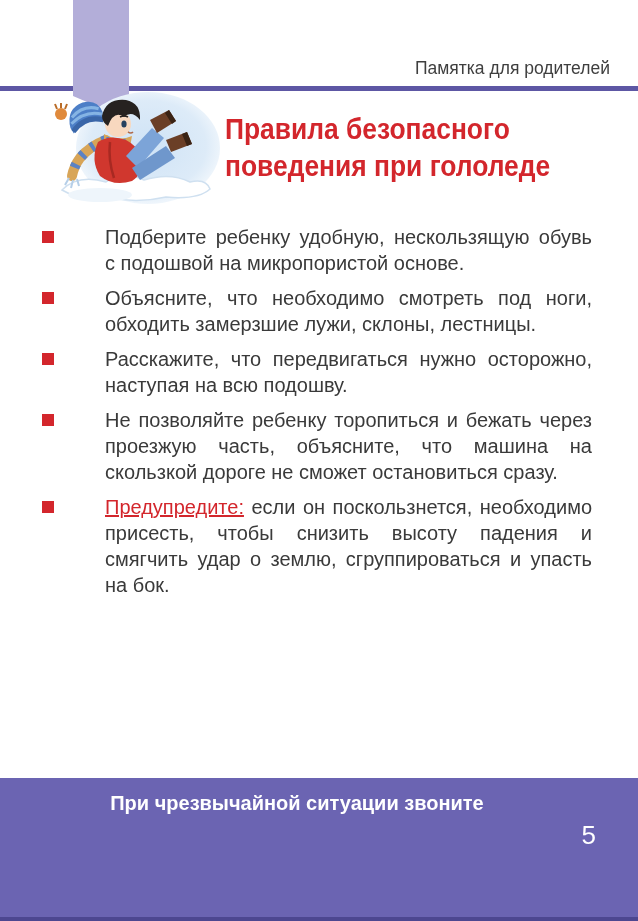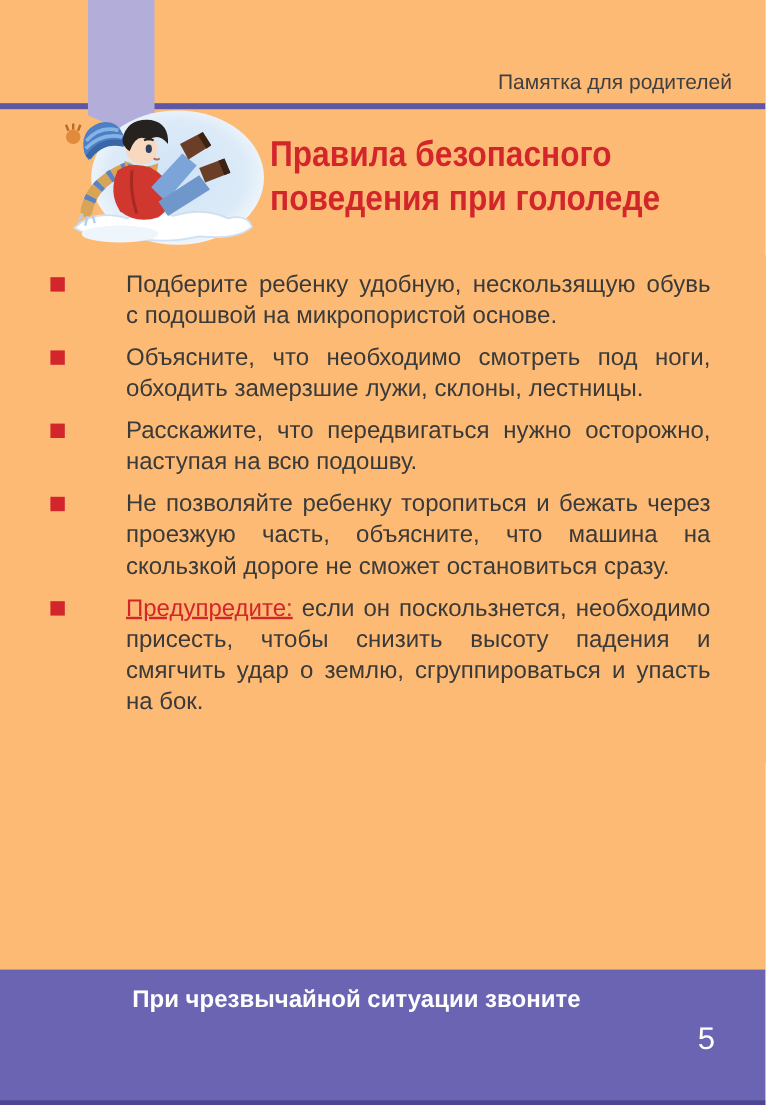--- a/index.html
+++ b/index.html
@@ -3,21 +3,21 @@
 <meta charset="utf-8">
 <style>
   html, body { margin: 0; padding: 0; background: #e8e8e8; }
   * { box-sizing: border-box; }
 
   .page {
     position: relative;
     width: 638px;
     height: 921px;
     margin: 0 auto;
-    background: #fdba74;
+    background: #ffffff;
     overflow: hidden;
     font-family: "Liberation Sans", sans-serif;
   }
 
   
   .ribbon {
     position: absolute;
     left: 73px; top: 0;
     width: 56px; height: 120px;
     background: #b3aed9;
@@ -88,21 +88,21 @@
   }
   .lead {
     color: #d3262c;
     text-decoration: underline;
   }
 
   
   .footer {
     position: absolute;
     left: 0; right: 0; bottom: 0;
-    height: 113px;
+    height: 143px;
     background: #6b64b2;
     border-bottom: 4px solid #4d4790;
     color: #ffffff;
     z-index: 3;
   }
   .footer-inner {
     padding-top: 14px;
     padding-right: 44px;
     text-align: center;
   }

